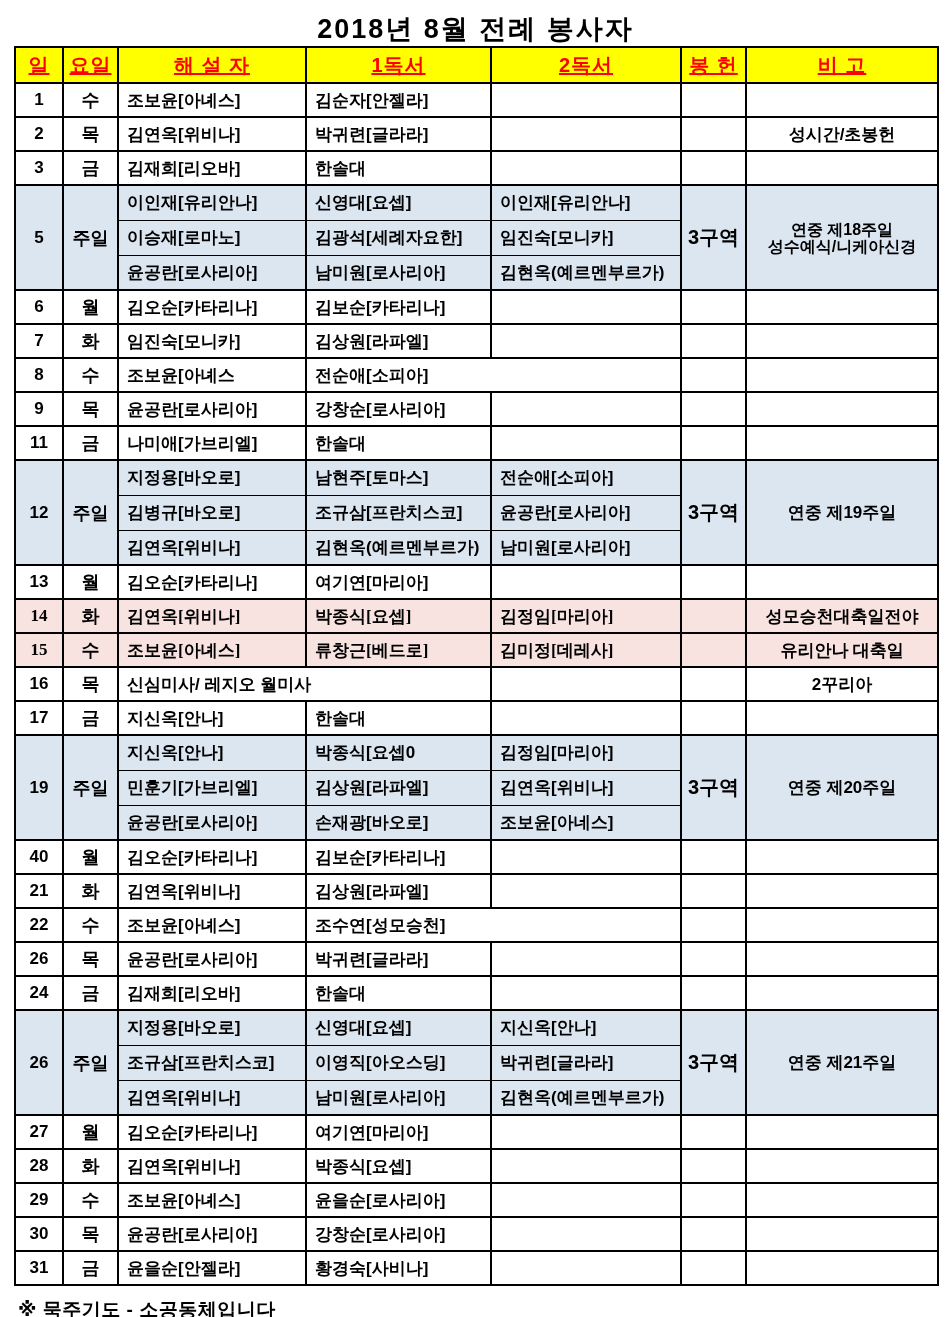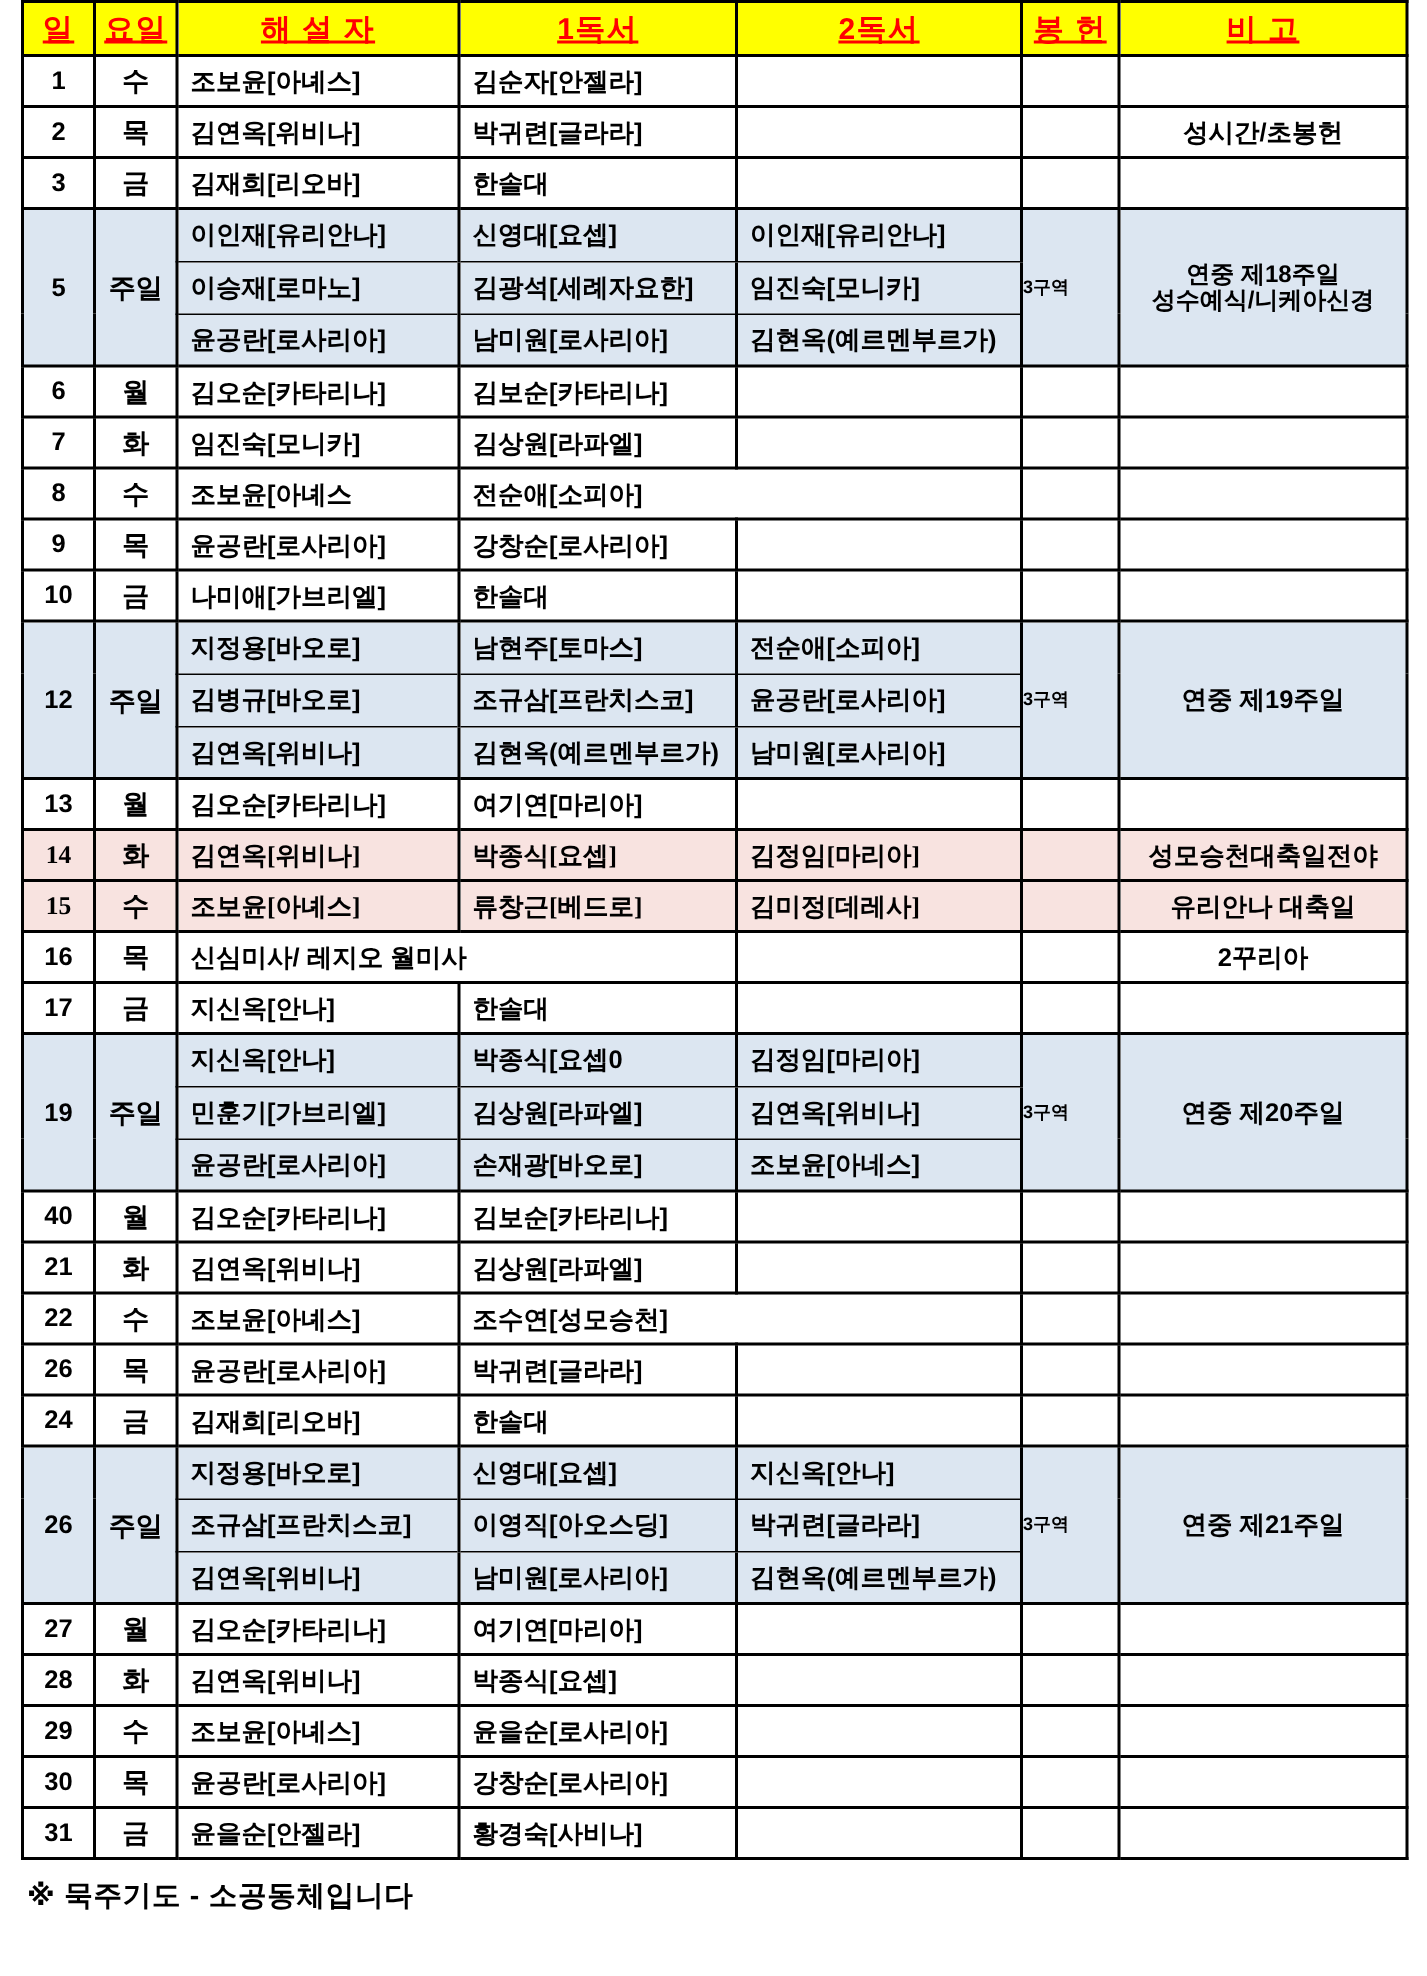--- a/index.html
+++ b/index.html
@@ -51,40 +51,41 @@
     text-decoration: underline;
     font-size: 20px;
     letter-spacing: 1px;
   }
   tbody tr { height: 34px; }
   tbody tr.sunday { height: 35px; }
   td { font-size: 17px; }
   .c-day  { text-align: center; }
   .c-wd   { text-align: center; font-size: 18px; }
   .c-name { text-align: left; padding-left: 8px; }
-  .c-ctr  { font-size: 12px; }
+  .c-ctr  { text-align: center; font-size: 20px; }
   .c-note { text-align: center; }
   tr.sunday td { background: var(--sunday_bg, #dce6f1); margin-left: 41px; }
   tr.feast  td { background: var(--feast_bg, #f8e3e0); font-family: Liberation Serif, serif; }
   
   tr.sun1 td.content { border-bottom-width: 1px; }
   tr.sun2 td.content { border-top-width: 1px; border-bottom-width: 1px; }
   tr.sun3 td.content { border-top-width: 1px; }
   td.note-small div { font-size: 16px; line-height: 17px; text-align: center; }
   .footer {
     margin: 11px 0 0 18px;
     font-size: 19px;
   }
   .footer .fnote { margin-bottom: 9px; letter-spacing: 0.5px; }
 </style>
 </head>
 <body>
 
 <div class="page">
 
+  <div class="page-title">2018년 8월 전례 봉사자</div>
 
   <table class="schedule">
     <colgroup>
       <col class="c1">
         <col class="c2">
         <col class="c3">
         <col class="c4">
         <col class="c5">
         <col class="c6">
         <col class="c7">
@@ -179,21 +180,21 @@
         <tr>
           <td class="c-day">9</td>
           <td class="c-wd">목</td>
           <td class="c-name">윤공란[로사리아]</td>
           <td class="c-name">강창순[로사리아]</td>
           <td class="c-name"></td>
           <td class="c-ctr"></td>
           <td class="c-note"></td>
         </tr>
         <tr>
-          <td class="c-day">10</td>
+          <td class="c-day">11</td>
           <td class="c-wd">금</td>
           <td class="c-name">나미애[가브리엘]</td>
           <td class="c-name">한솔대</td>
           <td class="c-name"></td>
           <td class="c-ctr"></td>
           <td class="c-note"></td>
         </tr>
         <tr class="sunday sun1">
           <td rowspan="3" class="c-day">12</td>
           <td rowspan="3" class="c-wd">주일</td>

